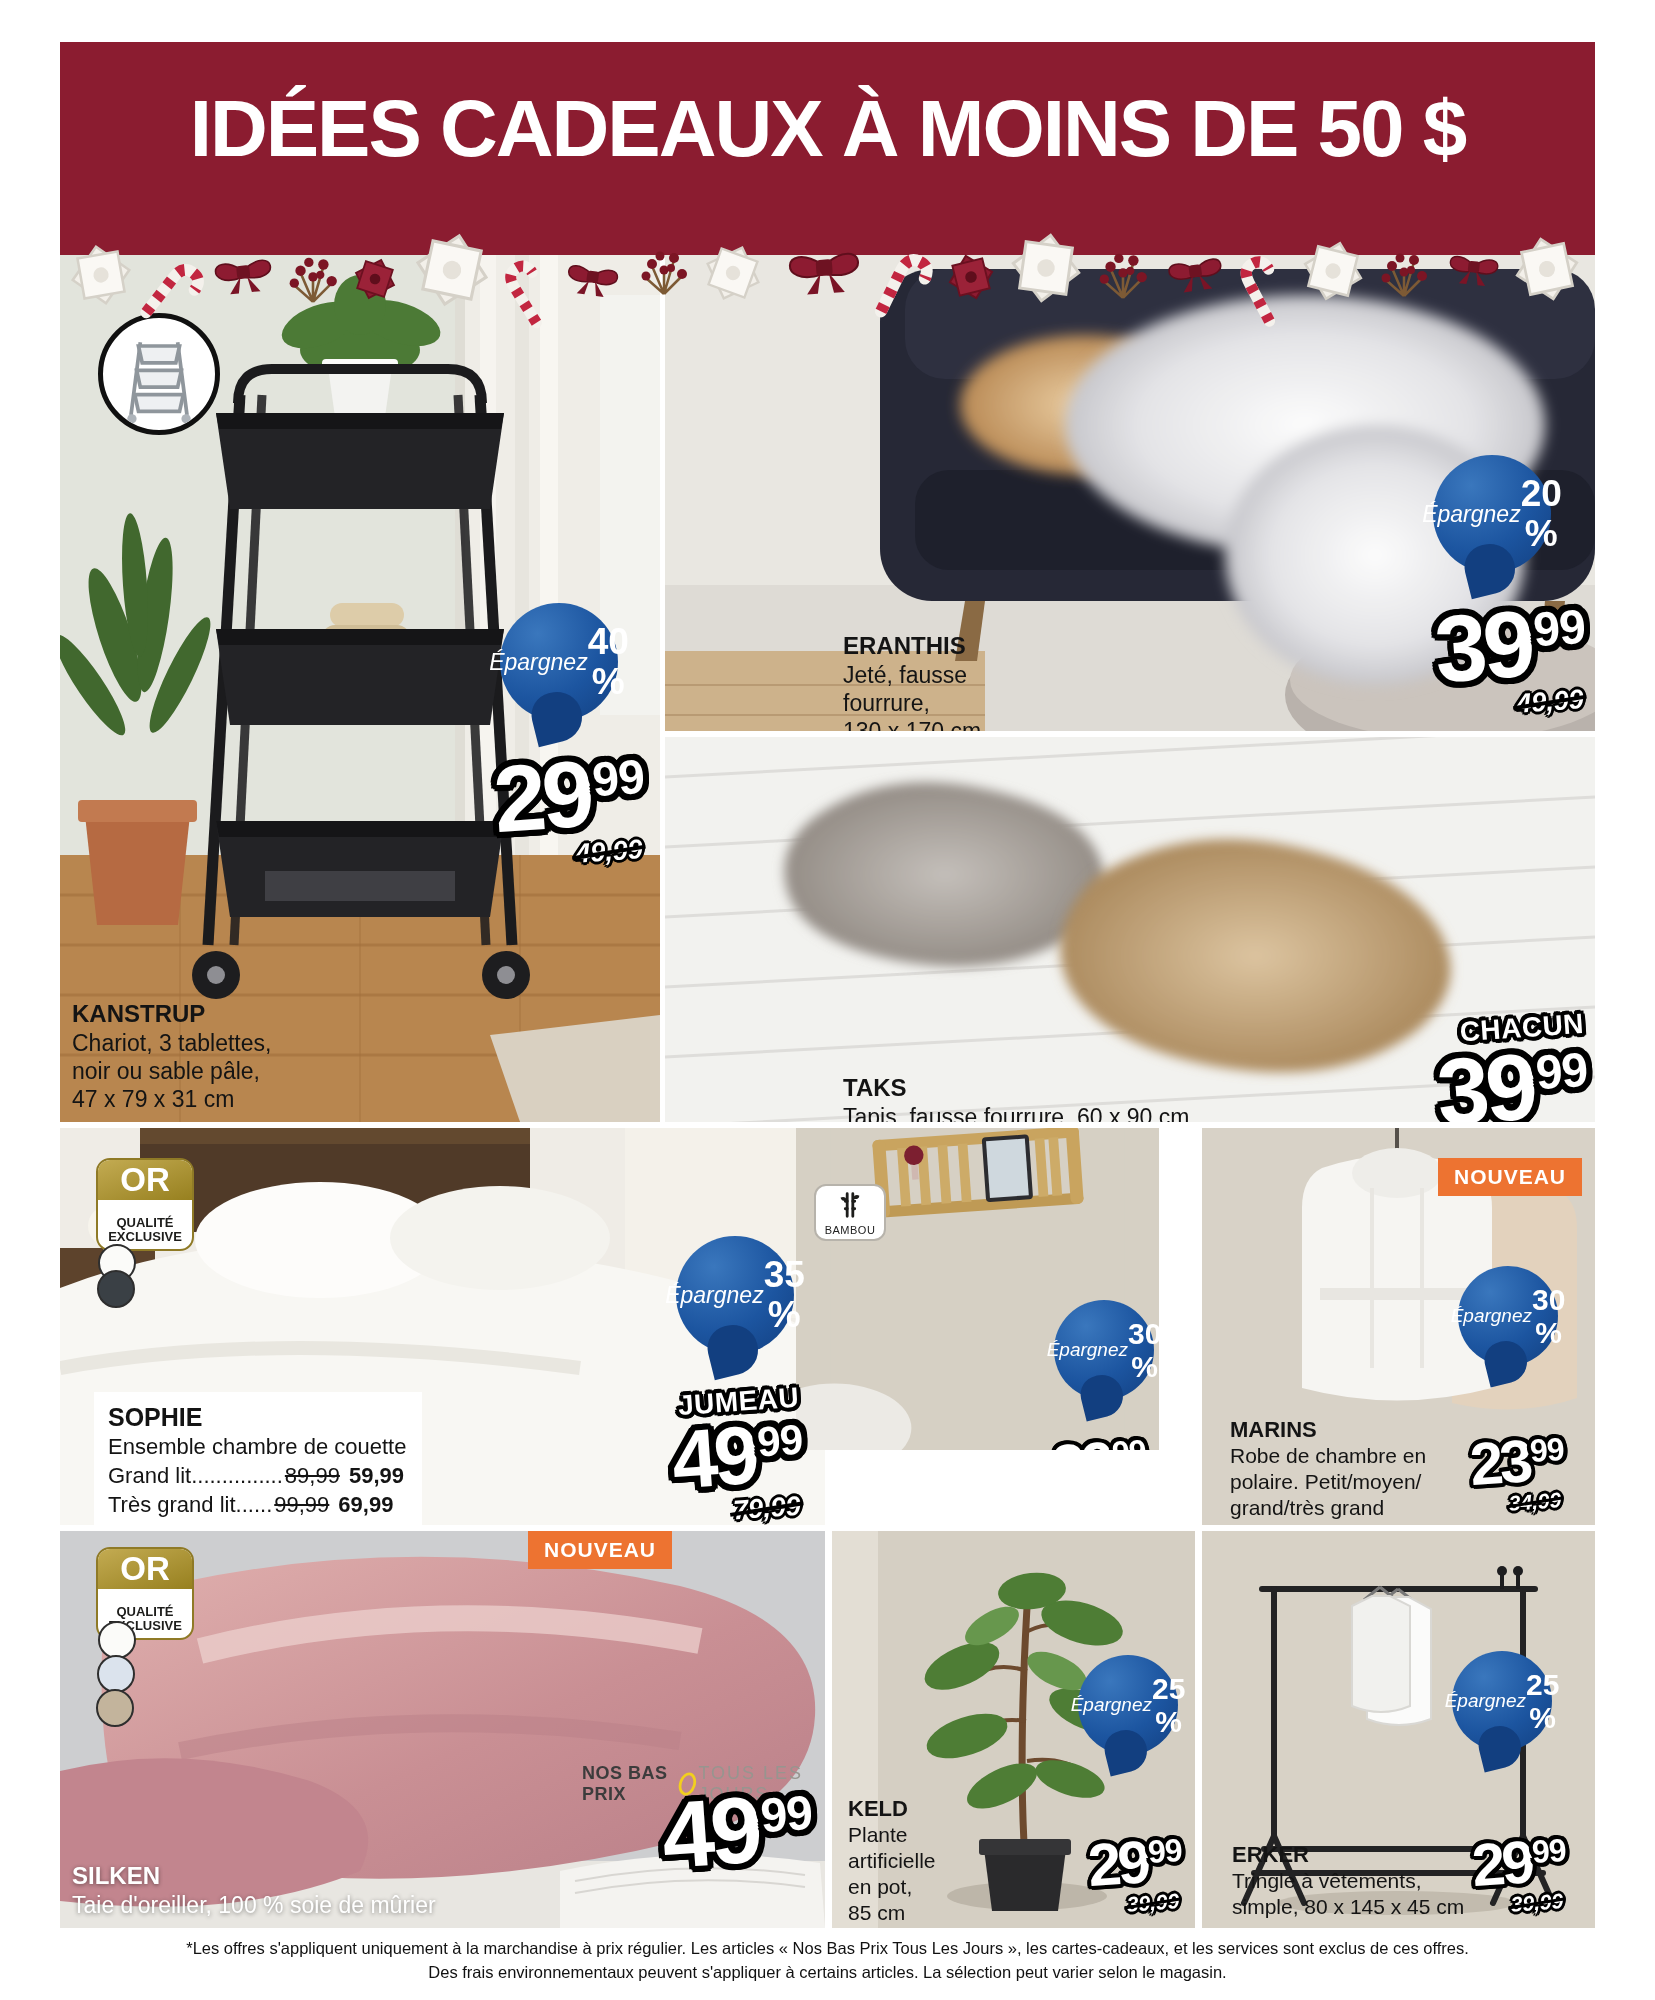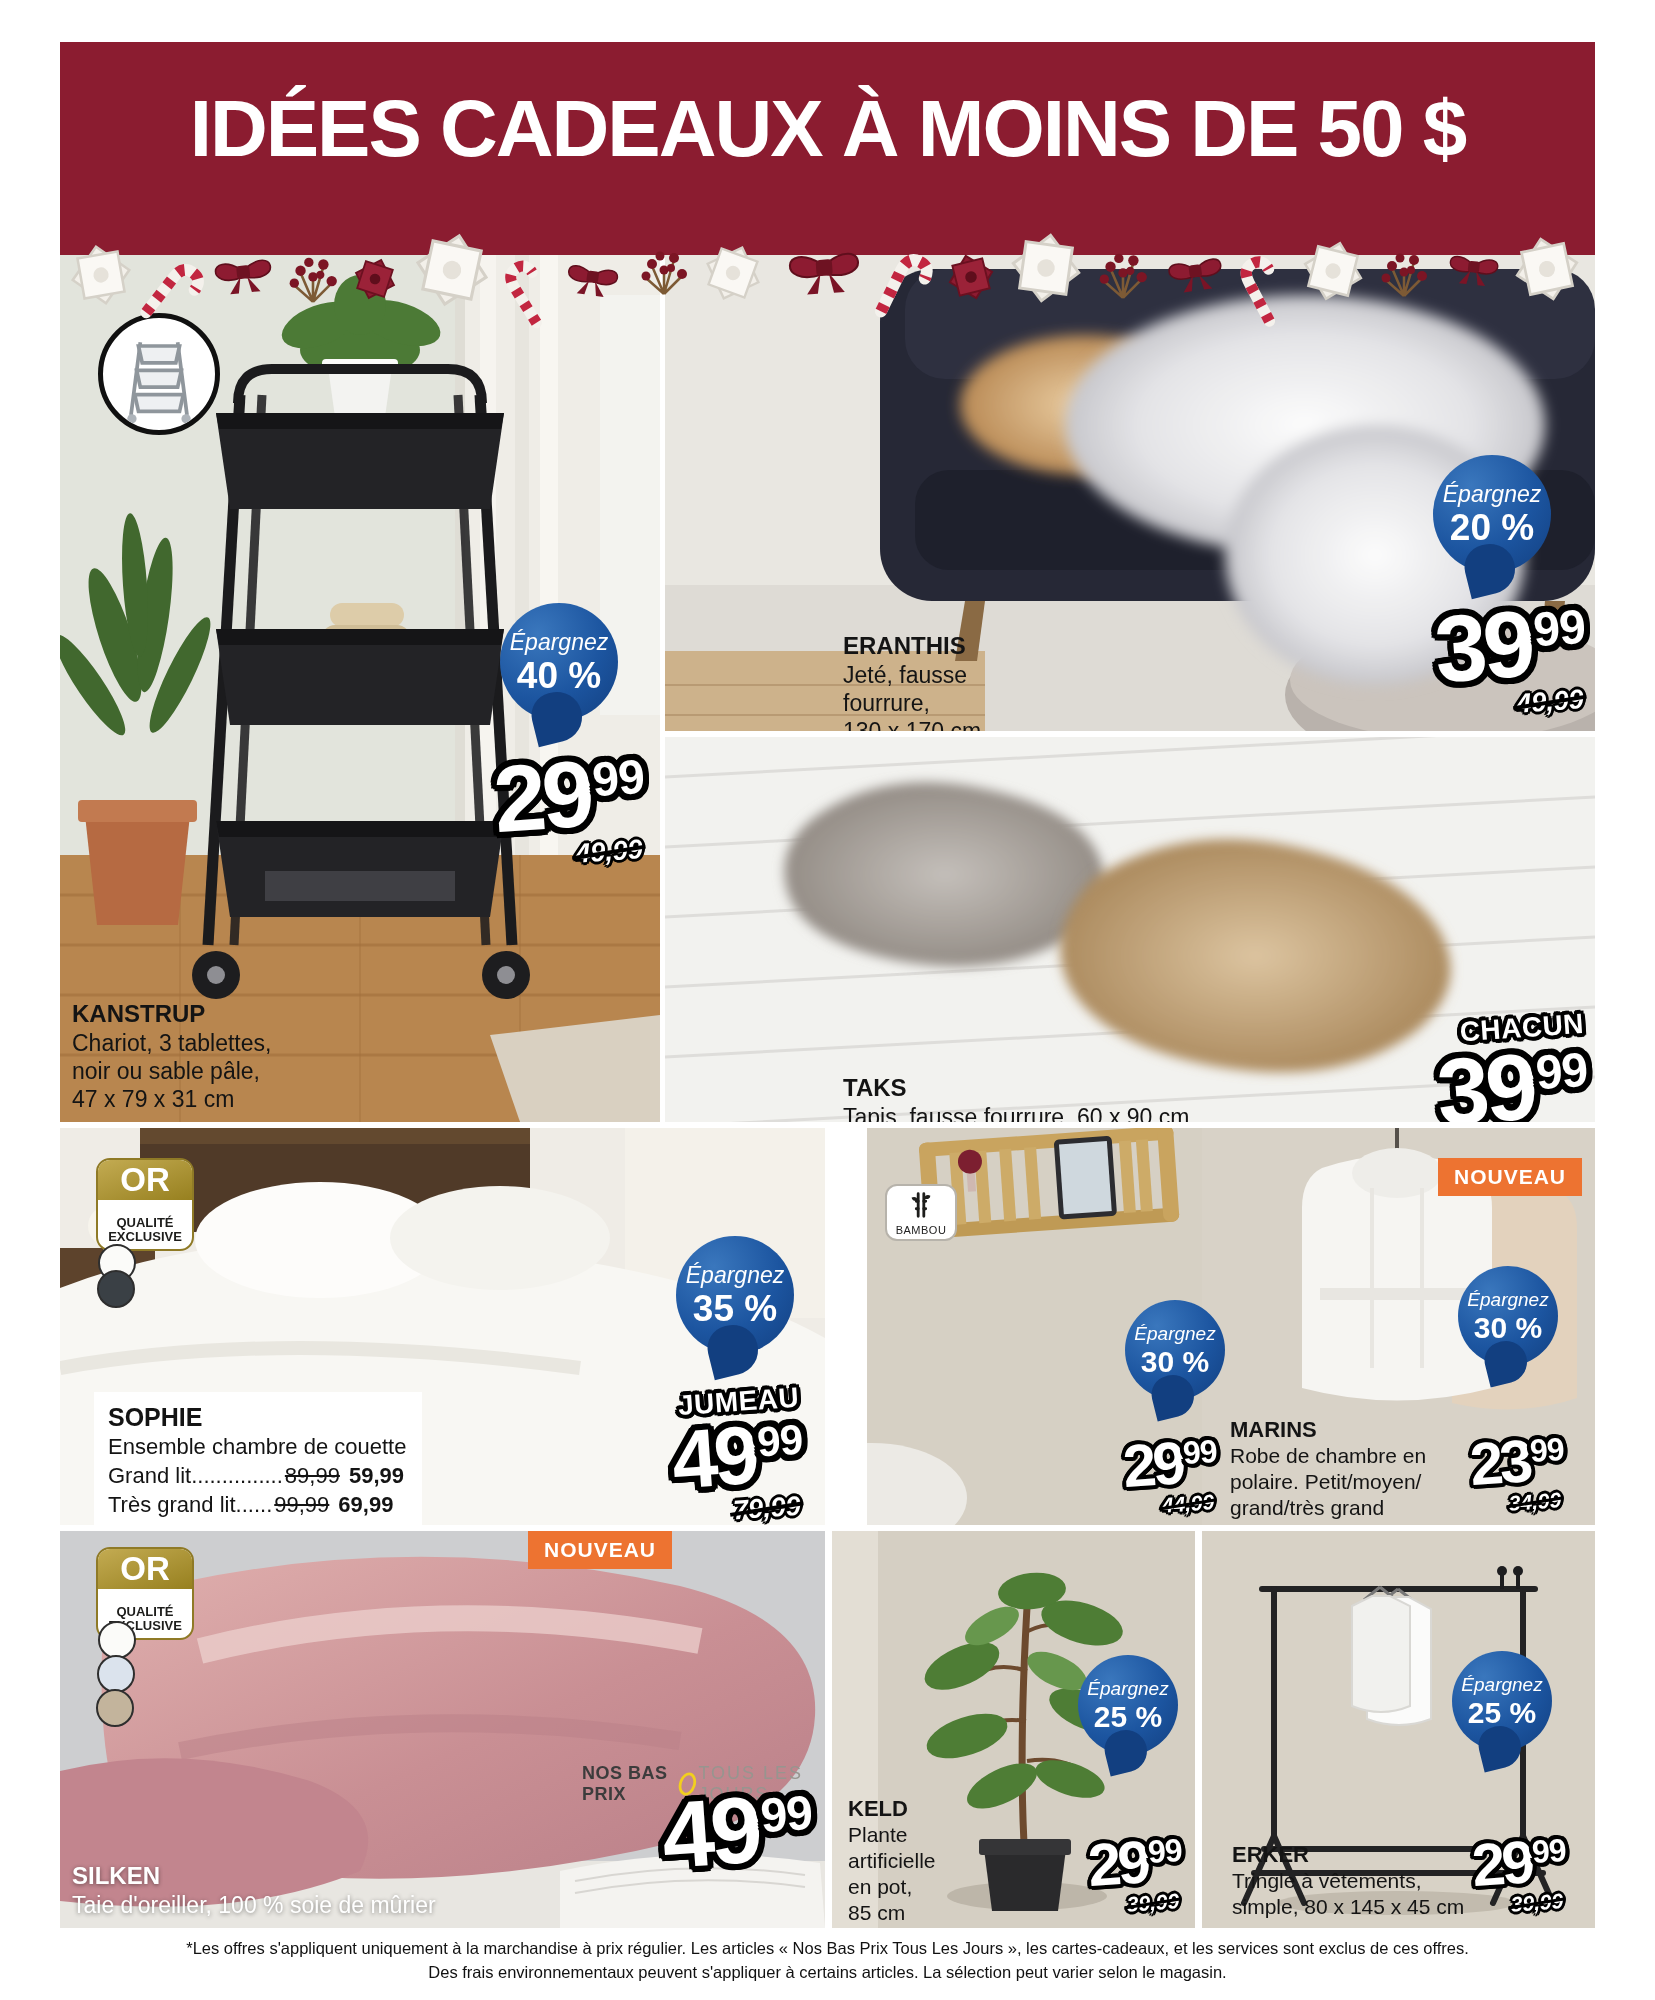--- a/index.html
+++ b/index.html
@@ -10,21 +10,21 @@
           color:#fff;text-align:center;box-sizing:border-box;padding-top:44px;}
   .title{margin:0;font-size:80px;font-weight:bold;letter-spacing:-2px;line-height:86px;}
   .subtitle{font-size:34px;margin-top:6px;}
   
   .garland{position:absolute;left:60px;top:226px;width:1535px;height:112px;z-index:9;pointer-events:none;}
   .gitem{position:absolute;display:block;}
   
   .card{position:absolute;overflow:hidden;}
   .scene{position:absolute;left:0;top:0;width:100%;height:100%;display:block;}
   
-  .bubble{position:absolute;border-radius:50%;display:flex;flex-direction:column;align-items:center;
+  .bubble{position:absolute;border-radius:50%;display:flex;flex-direction:row;align-items:center;
           justify-content:center;color:#fff;z-index:6;text-align:center;
           background:radial-gradient(circle at 32% 26%, #3a77bd 0%, #1c55a0 55%, #123f80 100%);}
   .bubble .tail{position:absolute;width:42%;height:42%;bottom:-17%;left:27%;background:#123f80;
           border-radius:90% 100% 100% 0;transform:rotate(-14deg);}
   .bubble .save{font-style:italic;position:relative;z-index:1;}
   .bubble .pct{font-weight:bold;position:relative;z-index:1;}
   .bubble.lg{width:118px;height:118px;}
   .bubble.lg .save{font-size:23px;}
   .bubble.lg .pct{font-size:37px;line-height:40px;}
   .bubble.sm{width:100px;height:100px;}
@@ -435,21 +435,21 @@
       </div>
       <div class="sbox-row">
         <span>Très grand lit</span>
           <span>......</span>
           <span class="old">99,99</span>
           <span class="new">69,99</span>
       </div>
     </div>
   </section>
 
-  <section class="card" style="left:867px;top:1128px;width:363px;height:397px;background:#d6d0c4">
+  <section class="card" style="left:796px;top:1128px;width:363px;height:322px;background:#d6d0c4">
     <svg class="scene" viewBox="0 0 363 397">
       <rect width="363" height="397" fill="#d6d0c4"></rect>
       <ellipse cx="5" cy="370" rx="95" ry="55" fill="#eceae5"></ellipse>
       <g transform="rotate(-4 185 60)">
         <rect x="55" y="6" width="255" height="14" rx="7" fill="#c9a45f"></rect>
         <rect x="55" y="88" width="255" height="14" rx="7" fill="#bf9a55"></rect>
         <rect x="55" y="6" width="16" height="96" rx="7" fill="#c9a45f"></rect>
         <rect x="294" y="6" width="16" height="96" rx="7" fill="#c9a45f"></rect>
         <g fill="#cdab68">
           <rect x="85" y="18" width="12" height="72"></rect>

